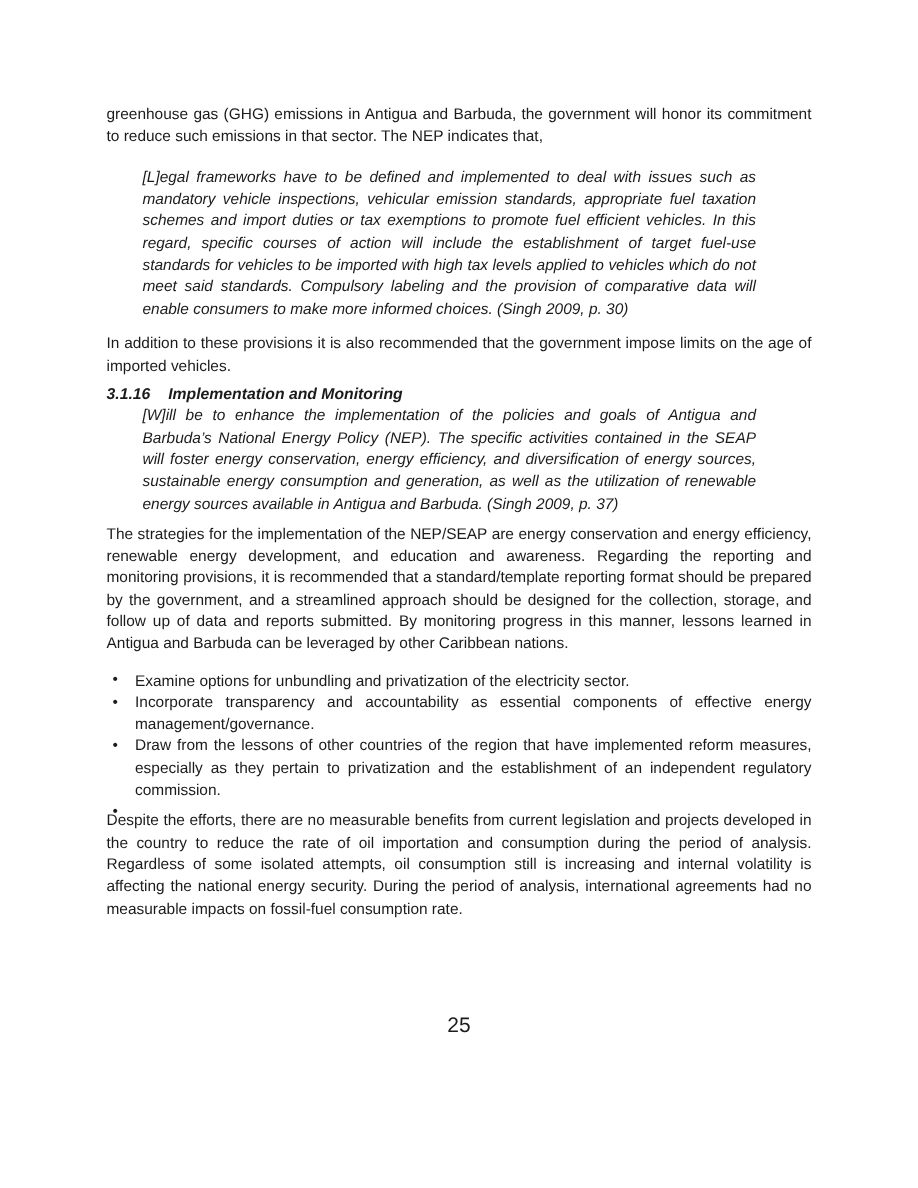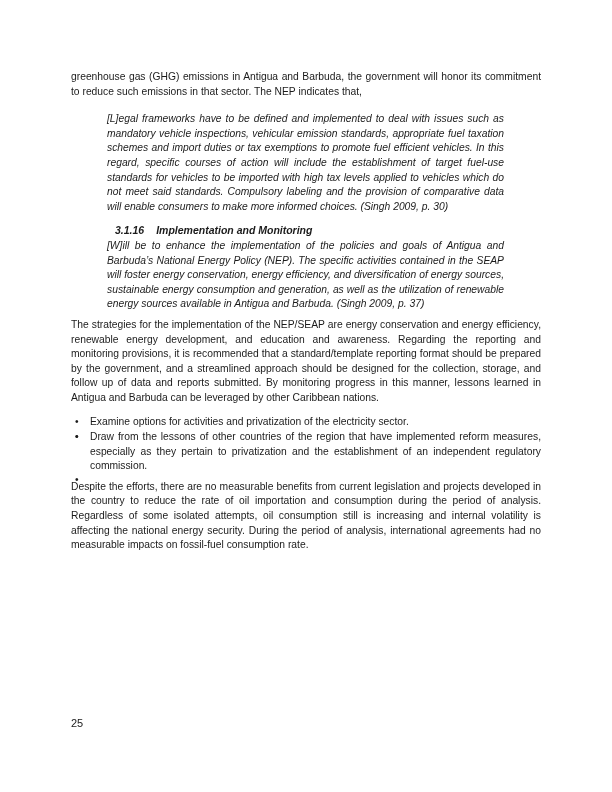--- a/index.html
+++ b/index.html
@@ -28,91 +28,92 @@
   .para {
     margin: 0 0 12px 0;
     text-align: justify;
   }
   .para.mb-xs { margin-bottom: 3px; }
   .para.mb-sm { margin-bottom: 7px; }
   .para.mb-md { margin-bottom: 11px; }
   .para.mb-lg { margin-bottom: 13px; }
   .para.mb-0  { margin-bottom: 2px; }
   .quote {
-    margin: 0 37px 9px 36px;
+    margin: 0 37px 9px 24px;
     font-style: italic;
     text-align: justify;
   }
   .quote.mb-sm { margin-bottom: 6px; }
   .heading {
     margin: 3px 0 1px 0;
     font-size: 10.5px;
     font-weight: bold;
     font-style: italic;
   }
   .heading .h-num {
     display: inline-block;
     margin-right: 9px;
-    margin-left: 44px;
   }
   .rec-list {
     list-style: none;
     margin: 10px 0 6px 0;
     padding: 0;
   }
   .rec-list li {
     position: relative;
     margin: 0;
     padding-left: 19px;
     text-align: justify;
   }
   .rec-list .bullet {
     position: absolute;
     left: 4px;
     top: -0.5px;
   }
   .page-number {
     position: absolute;
-    top: 716px;
+    top: 676px;
     left: 71px;
     width: 470px;
-    text-align: left;
-    font-size: 11px;
+    text-align: center;
+    font-size: 14px;
   }
 </style>
 </head>
 <body>
 
 <div class="page">
   <div class="body-col">
 
     <p class="para mb-lg">greenhouse gas (GHG) emissions in Antigua and Barbuda, the government will honor its commitment to reduce such emissions in that sector. The NEP indicates that,</p>
 
     <p class="quote">[L]egal frameworks have to be defined and implemented to deal with issues such as mandatory vehicle inspections, vehicular emission standards, appropriate fuel taxation schemes and import duties or tax exemptions to promote fuel efficient vehicles. In this regard, specific courses of action will include the establishment of target fuel-use standards for vehicles to be imported with high tax levels applied to vehicles which do not meet said standards. Compulsory labeling and the provision of comparative data will enable consumers to make more informed choices. (Singh 2009, p. 30)</p>
 
+    <p class="para mb-xs">In addition to these provisions it is also recommended that the government impose limits on the age of imported vehicles.</p>
 
     <h3 class="heading">
       <span class="h-num">3.1.16</span>
       <span>Implementation and Monitoring</span>
     </h3>
 
 
     <p class="quote mb-sm">[W]ill be to enhance the implementation of the policies and goals of Antigua and Barbuda’s National Energy Policy (NEP). The specific activities contained in the SEAP will foster energy conservation, energy efficiency, and diversification of energy sources, sustainable energy consumption and generation, as well as the utilization of renewable energy sources available in Antigua and Barbuda. (Singh 2009, p. 37)</p>
 
     <p class="para mb-0">The strategies for the implementation of the NEP/SEAP are energy conservation and energy efficiency, renewable energy development, and education and awareness. Regarding the reporting and monitoring provisions, it is recommended that a standard/template reporting format should be prepared by the government, and a streamlined approach should be designed for the collection, storage, and follow up of data and reports submitted. By monitoring progress in this manner, lessons learned in Antigua and Barbuda can be leveraged by other Caribbean nations.</p>
 
 
 
     <ul class="rec-list">
       <li>
         <span class="bullet">•</span>
-        <span>Examine options for activities and privatization of the electricity sector.</span>
+        <span>Examine options for unbundling and privatization of the electricity sector.</span>
       </li>
       <li>
         <span class="bullet">•</span>
+        <span>Incorporate transparency and accountability as essential components of effective energy management/governance.</span>
       </li>
       <li>
         <span class="bullet">•</span>
         <span>Draw from the lessons of other countries of the region that have implemented reform measures, especially as they pertain to privatization and the establishment of an independent regulatory commission.</span>
       </li>
       <li>
         <span class="bullet">•</span>
       </li>
     </ul>
 

